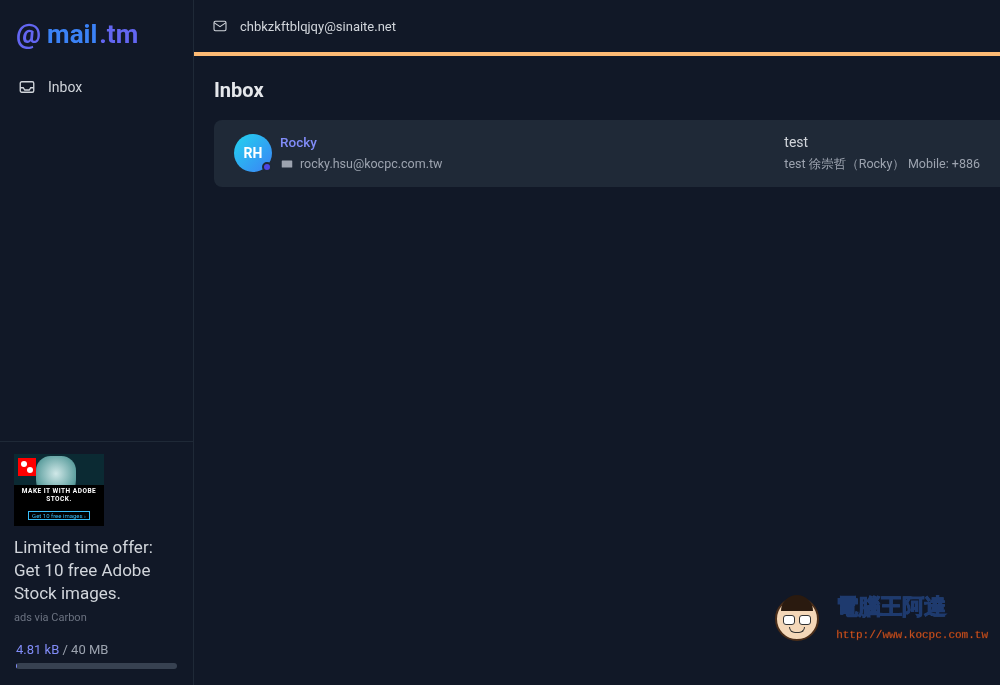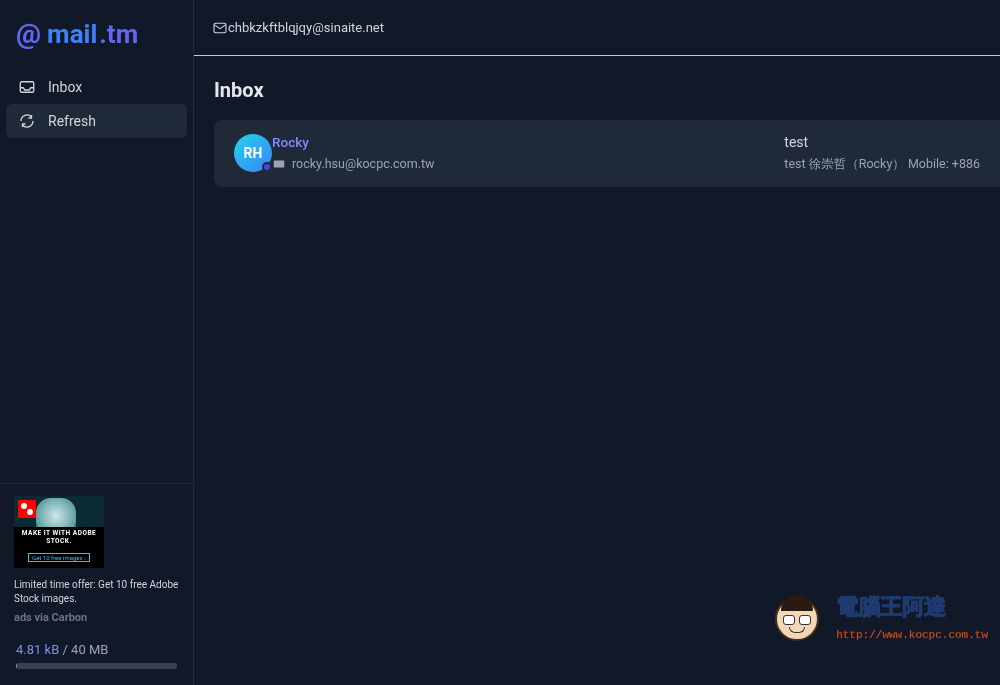--- a/index.html
+++ b/index.html
@@ -103,29 +103,28 @@
     text-align:center;
   }
   .ad-strip .line1 { color:#fff; font-size:6.5px; font-weight:700; letter-spacing:0.5px; }
   .ad-strip .line2 { color:#38bdf8; font-size:6px; display:inline-block; border:0.5px solid #38bdf8; padding:0 3px; margin-top:2px;}
   .ad-red-sq {
     position:absolute; left:58px; top:34px; width:12px; height:12px;
     background:#ff0000; border-radius:2px;
   }
   .ad-text {
     color: #d1d5db;
-    font-size: 10px;
+    font-size: 17px;
     line-height: 1.35;
     margin-top: 10px;
   }
   .ad-via {
     color: #6b7280;
     font-size: 11px;
     margin-top: 6px;
-    font-weight: bold;
   }
 
   .footer-links {
     border-top: 1px solid #1f2937;
     padding: 14px 16px 6px;
     display: flex;
     flex-direction: column;
     gap: 14px;
   }
   .footer-link {
@@ -158,24 +157,25 @@
   
   .main {
     flex: 1;
     display: flex;
     flex-direction: column;
     background: #111827;
     min-width: 0;
   }
   .topbar {
     height: 56px;
-    border-bottom: 1px solid #fdba74;
+    border-bottom: 4px solid #fdba74;
     display: flex;
     align-items: center;
     padding: 0 18px;
+    gap: 12px;
   }
   .topbar svg { width: 16px; height: 16px; }
   .email-addr {
     font-size: 13px;
     color: #d1d5db;
   }
 
   .page-title {
     padding: 22px 20px 18px;
     color: #e5e7eb;
@@ -183,21 +183,21 @@
     font-weight: 700;
   }
 
   .message-card {
     margin: 0 0 0 20px;
     background: #1f2937;
     border-radius: 8px 0 0 8px;
     padding: 14px 20px;
     display: flex;
     align-items: flex-start;
-    gap: 0;
+    gap: 8px;
     cursor: pointer;
   }
   .avatar {
     width: 38px; height: 38px;
     border-radius: 50%;
     background: linear-gradient(135deg, #22d3ee, #3b82f6);
     display: flex;
     align-items: center;
     justify-content: center;
     color: #fff;
@@ -285,27 +285,20 @@
     </div>
 
     <nav class="nav">
       <div class="nav-item">
         <svg viewBox="0 0 24 24" fill="none" stroke="#d1d5db" stroke-width="1.8">
             <rect x="3" y="5" width="18" height="14" rx="2"></rect>
             <path d="M3 13h4l2 3h6l2-3h4"></path>
           </svg>
         <span>Inbox</span>
       </div>
-      <div class="nav-item active">
-        <svg viewBox="0 0 24 24" fill="none" stroke="#d1d5db" stroke-width="1.8">
-            <path d="M4 12a8 8 0 0 1 14-5.3M20 12a8 8 0 0 1-14 5.3"></path>
-            <path d="M18 4v4h-4M6 20v-4h4"></path>
-          </svg>
-        <span>Refresh</span>
-      </div>
     </nav>
 
     <div style="flex:1"></div>
 
     <div class="ad-section">
       <div class="ad-image">
         <div class="ad-badge"></div>
         <div class="ad-face"></div>
         <div class="ad-red-sq"></div>
         <div class="ad-strip">

